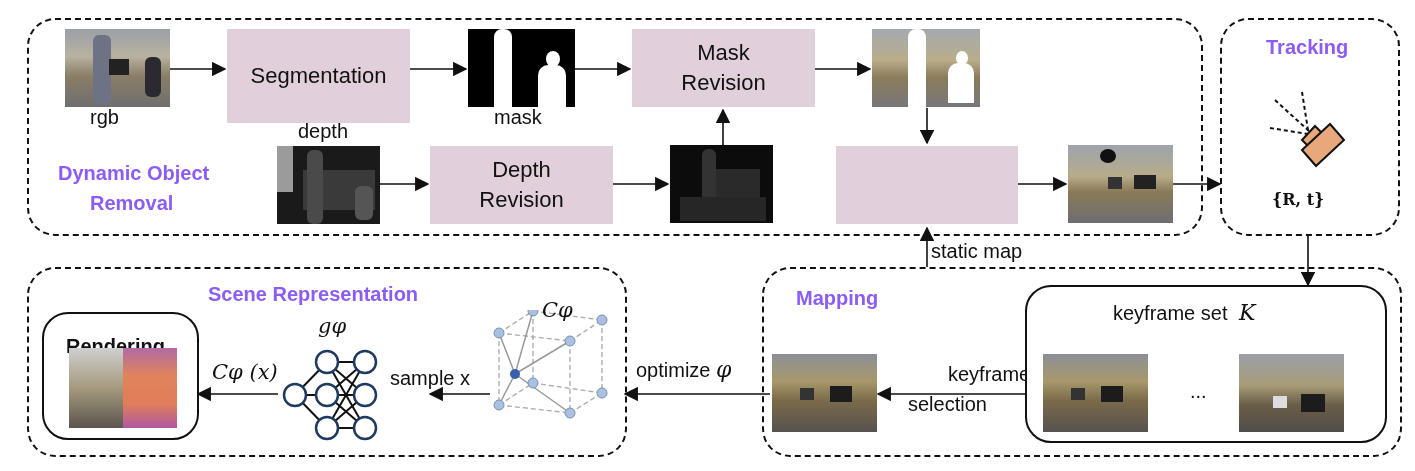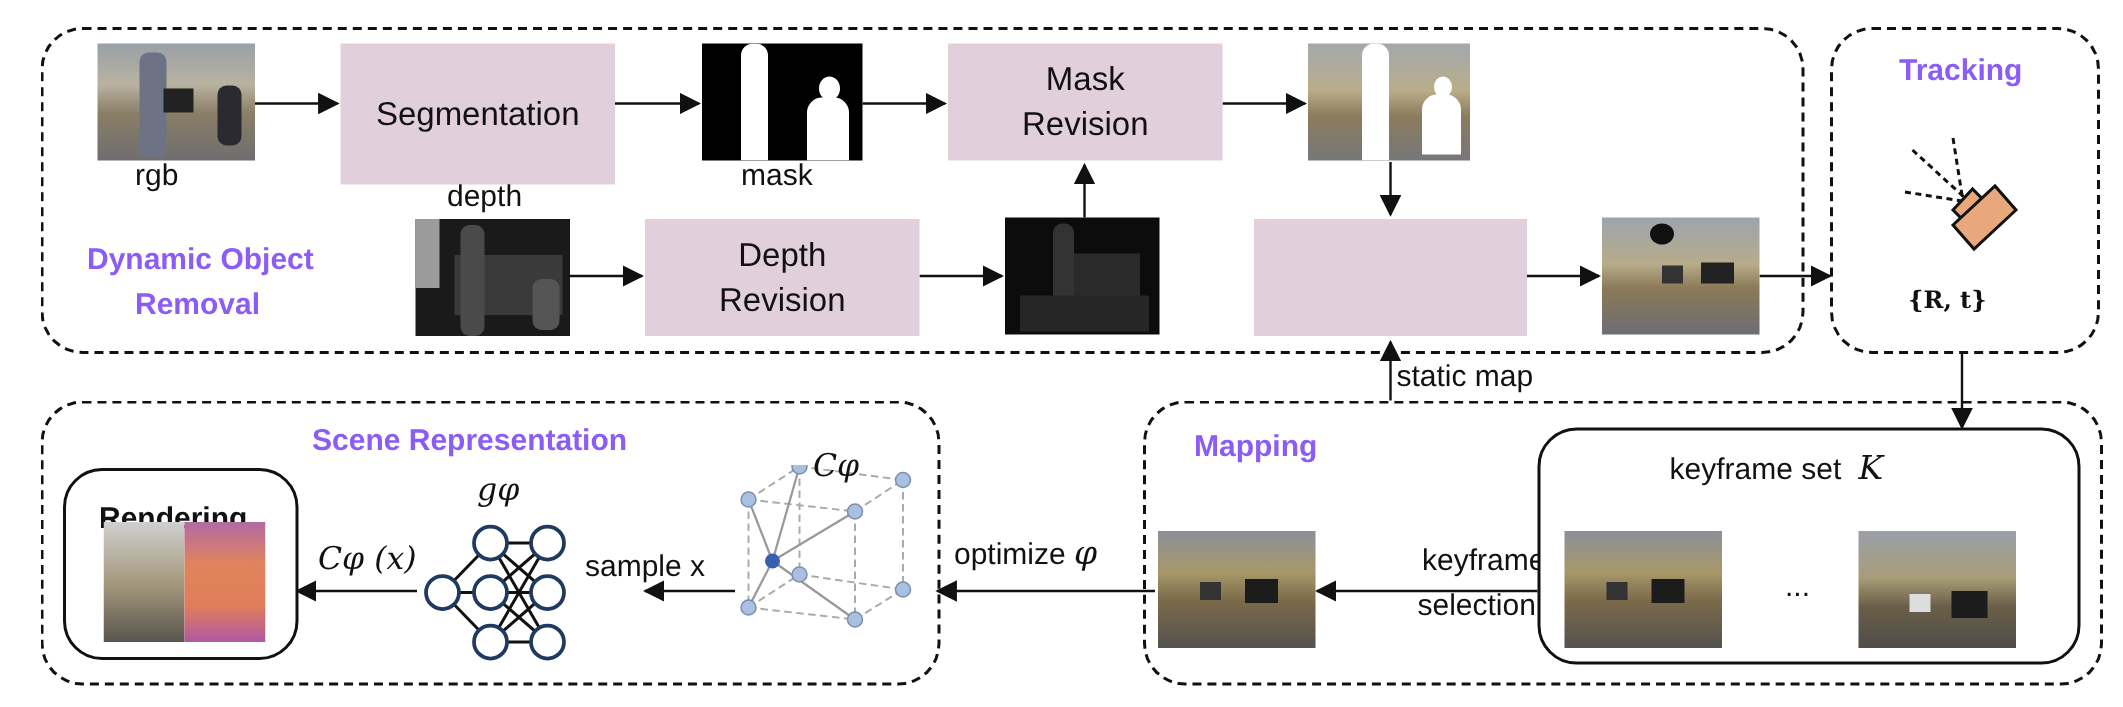--- a/index.html
+++ b/index.html
@@ -205,21 +205,21 @@
   <span>optimize</span>
   <span class="math" style="font-size:22px;">φ</span>
 </div>
 
 <div class="title" style="left:796px;top:287px;">Mapping</div>
 <div class="thumb" style="left:772px;top:354px;width:105px;height:78px;background:linear-gradient(180deg,#8b8f98 0%,#a8986a 35%,#7a6a4a 60%,#55524f 100%);">
   <div class="abs" style="left:58px;top:32px;width:22px;height:16px;background:#1c1c1c;"></div>
   <div class="abs" style="left:28px;top:34px;width:14px;height:12px;background:#333;"></div>
 </div>
 <div class="label" style="left:948px;top:363px;">keyframe</div>
-<div class="label" style="left:908px;top:393px;margin-left:37px;">selection</div>
+<div class="label" style="left:908px;top:393px;">selection</div>
 
 <div class="solid-panel" style="left:1025px;top:285px;width:362px;height:158px;"></div>
 <div class="label" style="left:1113px;top:300px;">
   <span>keyframe set</span>
   <span class="math" style="font-size:22px;margin-left:6px;">K</span>
 </div>
 <div class="thumb" style="left:1043px;top:354px;width:105px;height:78px;background:linear-gradient(180deg,#8b8f98 0%,#a8986a 35%,#7a6a4a 60%,#55524f 100%);">
   <div class="abs" style="left:58px;top:32px;width:22px;height:16px;background:#1c1c1c;"></div>
   <div class="abs" style="left:28px;top:34px;width:14px;height:12px;background:#333;"></div>
 </div>

